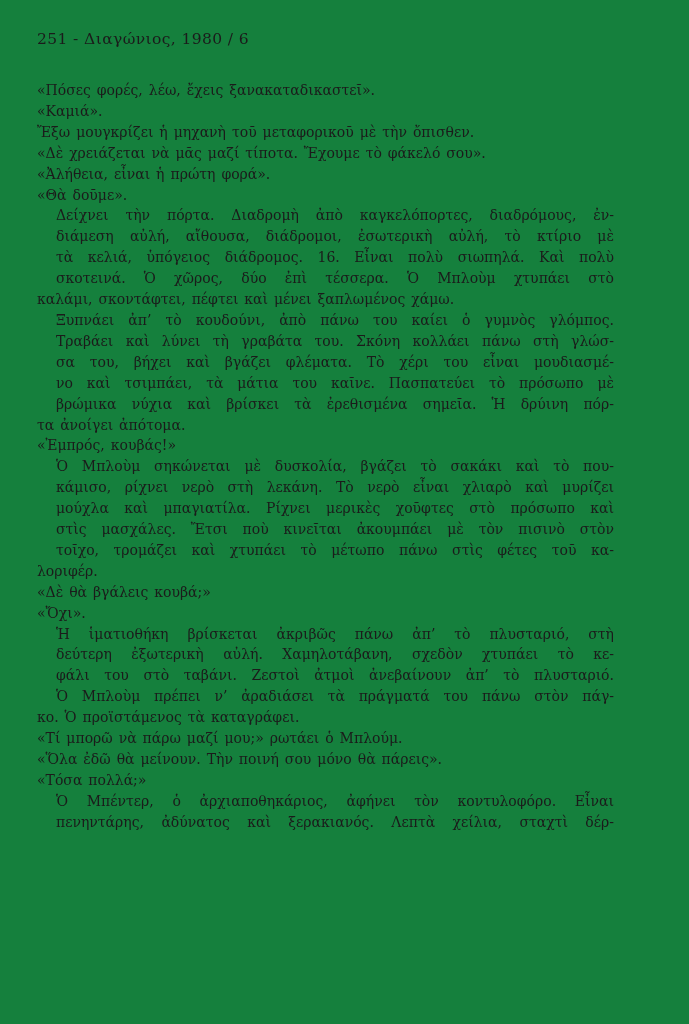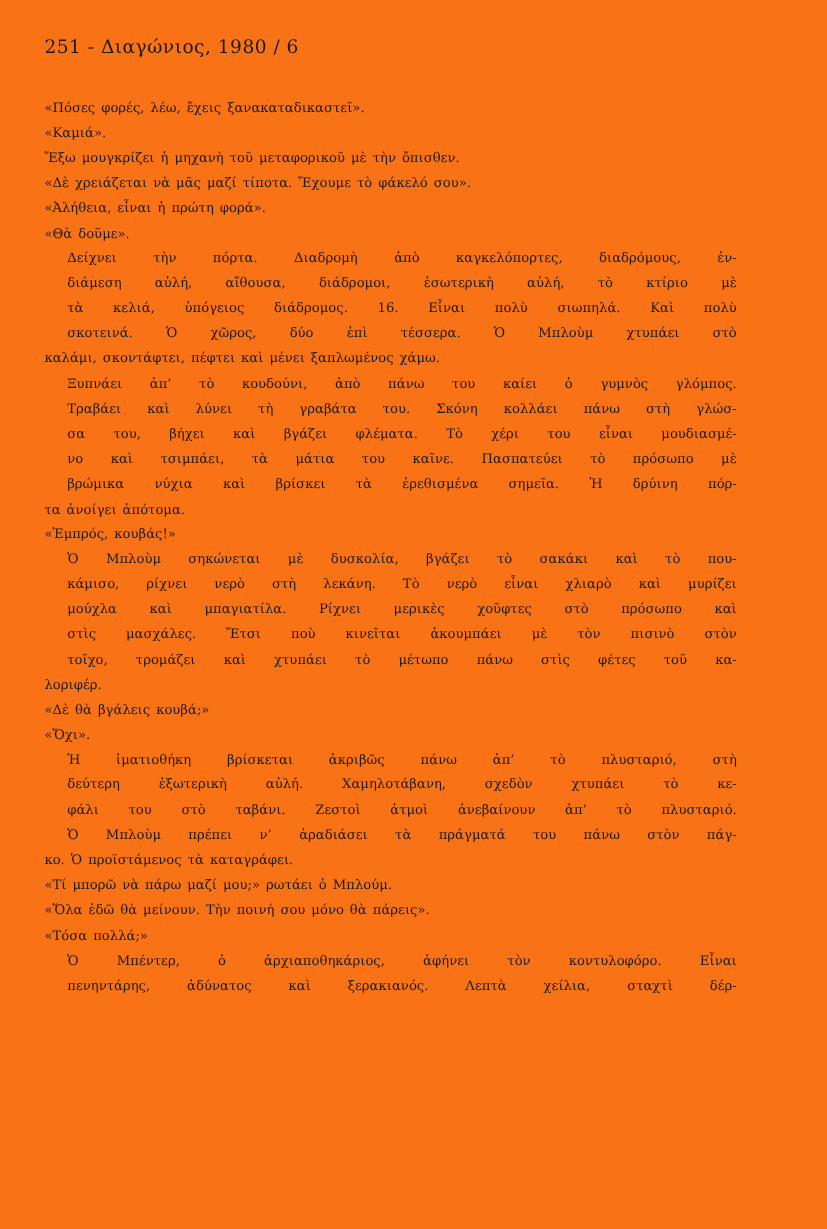--- a/index.html
+++ b/index.html
@@ -4,42 +4,42 @@
 <style>
   html, body {
     margin: 0;
     padding: 0;
     background: #ffffff;
   }
   .page {
     position: relative;
     width: 689px;
     height: 1024px;
-    background: #f97316;
+    background: #15803d;
     font-family: "DejaVu Serif", serif;
     color: #1b1b1b;
     overflow: hidden;
   }
   .page-header {
     position: absolute;
     left: 37px;
     top: 29px;
     font-size: 15.5px;
     line-height: 20px;
     letter-spacing: 0.4px;
     white-space: nowrap;
   }
   .body-text {
     position: absolute;
     left: 37px;
     top: 80px;
     width: 577px;
   }
   .line {
-    font-size: 11px;
+    font-size: 14px;
     line-height: 20.9px;
     word-spacing: 1.5px;
     text-align: left;
     white-space: nowrap;
   }
   .line.justify {
     white-space: normal;
     text-align: justify;
     text-align-last: justify;
     margin-left: 19px;

